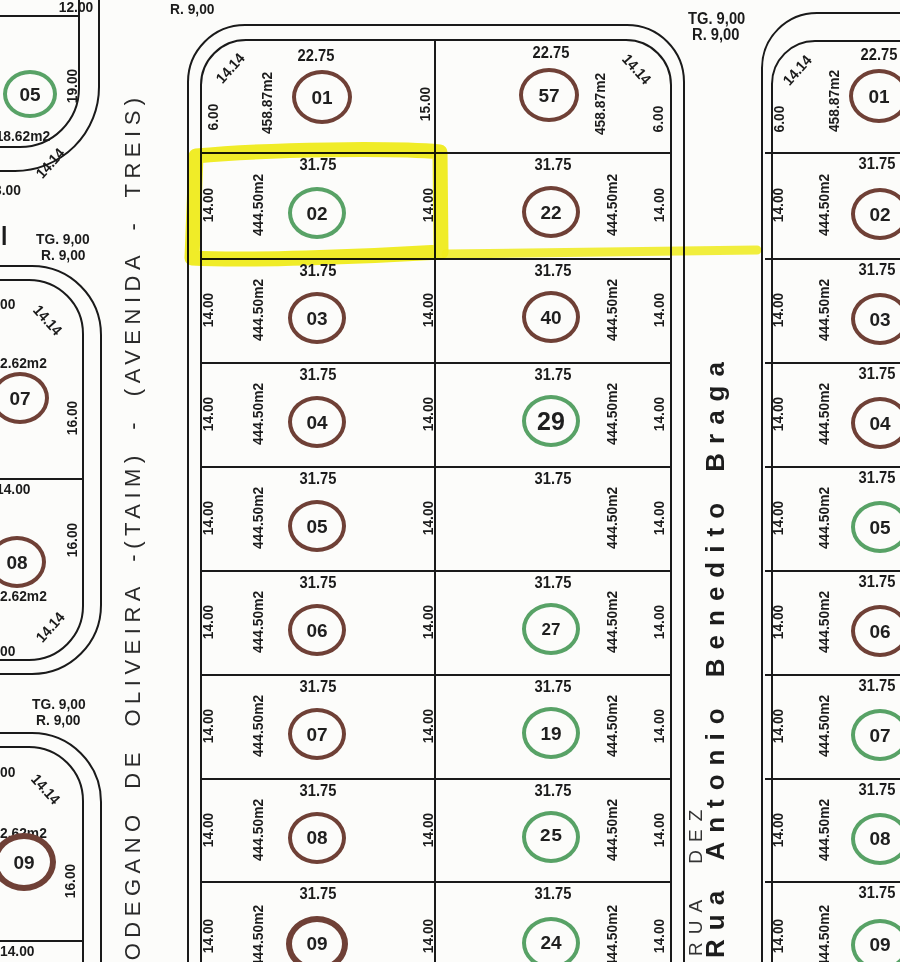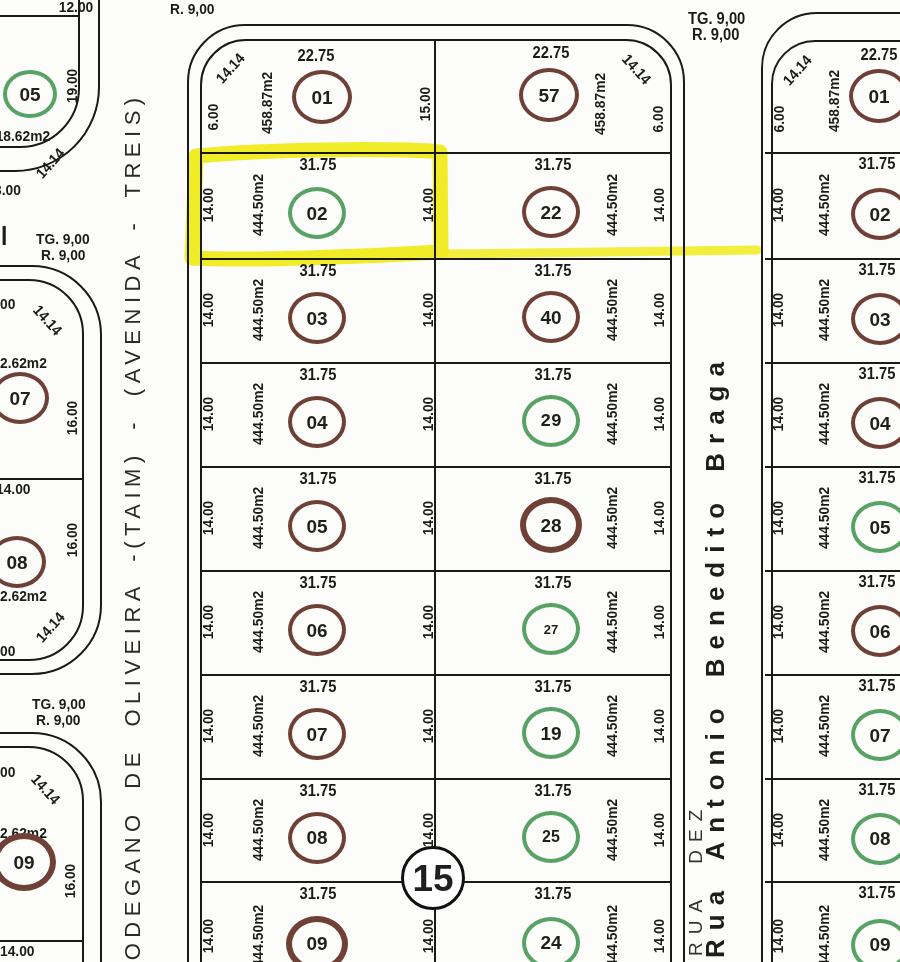--- a/index.html
+++ b/index.html
@@ -133,37 +133,36 @@
     <div class="lbl" style="left: 657px; top: 119px; font-size: 15px; transform: translate(-50%, -50%) rotate(-90deg) scaleX(0.92);">6.00</div>
     <div class="lbl" style="left: 553px; top: 165px; font-size: 16px; transform: translate(-50%, -50%) rotate(0deg) scaleX(0.92);">31.75</div>
     <div class="circle" style="left: 551px; top: 212px; width: 50px; height: 44px; border: 4px solid rgb(111, 64, 54); font-size: 19px;">22</div>
     <div class="lbl" style="left: 611px; top: 205px; font-size: 15px; transform: translate(-50%, -50%) rotate(-90deg) scaleX(0.92);">444.50m2</div>
     <div class="lbl" style="left: 658px; top: 205px; font-size: 15px; transform: translate(-50%, -50%) rotate(-90deg) scaleX(0.92);">14.00</div>
     <div class="lbl" style="left: 553px; top: 271px; font-size: 16px; transform: translate(-50%, -50%) rotate(0deg) scaleX(0.92);">31.75</div>
     <div class="circle" style="left: 551px; top: 317px; width: 50px; height: 44px; border: 4px solid rgb(111, 64, 54); font-size: 19px;">40</div>
     <div class="lbl" style="left: 611px; top: 310px; font-size: 15px; transform: translate(-50%, -50%) rotate(-90deg) scaleX(0.92);">444.50m2</div>
     <div class="lbl" style="left: 658px; top: 310px; font-size: 15px; transform: translate(-50%, -50%) rotate(-90deg) scaleX(0.92);">14.00</div>
     <div class="lbl" style="left: 553px; top: 375px; font-size: 16px; transform: translate(-50%, -50%) rotate(0deg) scaleX(0.92);">31.75</div>
-    <div class="circle" style="left: 551px; top: 421px; width: 50px; height: 44px; border: 4px solid rgb(88, 162, 102); font-size: 18px; font-family: Liberation Mono, monospace;">29</div>
+    <div class="circle" style="left: 551px; top: 421px; width: 50px; height: 44px; border: 4px solid rgb(88, 162, 102); font-size: 25px;">29</div>
     <div class="lbl" style="left: 611px; top: 414px; font-size: 15px; transform: translate(-50%, -50%) rotate(-90deg) scaleX(0.92);">444.50m2</div>
     <div class="lbl" style="left: 658px; top: 414px; font-size: 15px; transform: translate(-50%, -50%) rotate(-90deg) scaleX(0.92);">14.00</div>
     <div class="lbl" style="left: 553px; top: 479px; font-size: 16px; transform: translate(-50%, -50%) rotate(0deg) scaleX(0.92);">31.75</div>
-    <div class="circle" style="left: 551px; top: 525px; width: 50px; height: 44px; border: 6px solid rgb(111, 64, 54); font-size: 19px;">28</div>
     <div class="lbl" style="left: 611px; top: 518px; font-size: 15px; transform: translate(-50%, -50%) rotate(-90deg) scaleX(0.92);">444.50m2</div>
     <div class="lbl" style="left: 658px; top: 518px; font-size: 15px; transform: translate(-50%, -50%) rotate(-90deg) scaleX(0.92);">14.00</div>
     <div class="lbl" style="left: 553px; top: 583px; font-size: 16px; transform: translate(-50%, -50%) rotate(0deg) scaleX(0.92);">31.75</div>
-    <div class="circle" style="left: 551px; top: 629px; width: 50px; height: 44px; border: 4px solid rgb(88, 162, 102); font-size: 13px;">27</div>
+    <div class="circle" style="left: 551px; top: 629px; width: 50px; height: 44px; border: 4px solid rgb(88, 162, 102); font-size: 17px;">27</div>
     <div class="lbl" style="left: 611px; top: 622px; font-size: 15px; transform: translate(-50%, -50%) rotate(-90deg) scaleX(0.92);">444.50m2</div>
     <div class="lbl" style="left: 658px; top: 622px; font-size: 15px; transform: translate(-50%, -50%) rotate(-90deg) scaleX(0.92);">14.00</div>
     <div class="lbl" style="left: 553px; top: 687px; font-size: 16px; transform: translate(-50%, -50%) rotate(0deg) scaleX(0.92);">31.75</div>
     <div class="circle" style="left: 551px; top: 733px; width: 50px; height: 44px; border: 4px solid rgb(88, 162, 102); font-size: 19px;">19</div>
     <div class="lbl" style="left: 611px; top: 726px; font-size: 15px; transform: translate(-50%, -50%) rotate(-90deg) scaleX(0.92);">444.50m2</div>
     <div class="lbl" style="left: 658px; top: 726px; font-size: 15px; transform: translate(-50%, -50%) rotate(-90deg) scaleX(0.92);">14.00</div>
     <div class="lbl" style="left: 553px; top: 791px; font-size: 16px; transform: translate(-50%, -50%) rotate(0deg) scaleX(0.92);">31.75</div>
-    <div class="circle" style="left: 551px; top: 836.5px; width: 50px; height: 44px; border: 4px solid rgb(88, 162, 102); font-size: 16px;">25</div>
+    <div class="circle" style="left: 551px; top: 836.5px; width: 50px; height: 44px; border: 4px solid rgb(88, 162, 102); font-size: 19px; font-family: Liberation Mono, monospace;">25</div>
     <div class="lbl" style="left: 611px; top: 829.5px; font-size: 15px; transform: translate(-50%, -50%) rotate(-90deg) scaleX(0.92);">444.50m2</div>
     <div class="lbl" style="left: 658px; top: 829.5px; font-size: 15px; transform: translate(-50%, -50%) rotate(-90deg) scaleX(0.92);">14.00</div>
     <div class="lbl" style="left: 553px; top: 894px; font-size: 16px; transform: translate(-50%, -50%) rotate(0deg) scaleX(0.92);">31.75</div>
     <div class="circle" style="left: 551px; top: 942.5px; width: 50px; height: 44px; border: 4px solid rgb(88, 162, 102); font-size: 19px;">24</div>
     <div class="lbl" style="left: 611px; top: 935.5px; font-size: 15px; transform: translate(-50%, -50%) rotate(-90deg) scaleX(0.92);">444.50m2</div>
     <div class="lbl" style="left: 658px; top: 935.5px; font-size: 15px; transform: translate(-50%, -50%) rotate(-90deg) scaleX(0.92);">14.00</div>
     <div class="lbl" style="left: 778px; top: 119px; font-size: 15px; transform: translate(-50%, -50%) rotate(-90deg) scaleX(0.92);">6.00</div>
     <div class="lbl" style="left: 797px; top: 70px; font-size: 15px; transform: translate(-50%, -50%) rotate(-48deg) scaleX(0.92);">14.14</div>
     <div class="lbl" style="left: 833px; top: 101px; font-size: 15px; transform: translate(-50%, -50%) rotate(-90deg) scaleX(0.92);">458.87m2</div>
     <div class="circle" style="left: 879px; top: 96px; width: 52px; height: 46px; border: 4px solid rgb(111, 64, 54); font-size: 19px;">01</div>
@@ -216,14 +215,13 @@
     <div class="circle" style="left: 17px; top: 562px; width: 50px; height: 44px; border: 4px solid rgb(111, 64, 54); font-size: 19px;">08</div>
     <div class="lbl la" style="left: 0px; top: 588px; font-size: 15px;">2.62m2</div>
     <div class="lbl" style="left: 50px; top: 627px; font-size: 15px; transform: translate(-50%, -50%) rotate(-48deg) scaleX(0.92);">14.14</div>
     <div class="lbl la" style="left: 0px; top: 643px; font-size: 15px;">00</div>
     <div class="lbl la" style="left: 0px; top: 764px; font-size: 15px;">00</div>
     <div class="lbl" style="left: 46px; top: 789px; font-size: 15px; transform: translate(-50%, -50%) rotate(48deg) scaleX(0.92);">14.14</div>
     <div class="lbl la" style="left: 0px; top: 825px; font-size: 15px;">2.62m2</div>
     <div class="circle" style="left: 24px; top: 862px; width: 52px; height: 46px; border: 6px solid rgb(111, 64, 54); font-size: 19px;">09</div>
     <div class="lbl" style="left: 69px; top: 881px; font-size: 15px; transform: translate(-50%, -50%) rotate(-90deg) scaleX(0.92);">16.00</div>
     <div class="lbl la" style="left: 0px; top: 943px; font-size: 15px;">14.00</div>
-    <div class="circle" style="left: 433px; top: 878px; width: 58px; height: 58px; border: 3px solid rgb(17, 17, 17); font-size: 37px; background: rgb(255, 255, 255); z-index: 13;">15</div>
   </div>
 
 </body></html>

